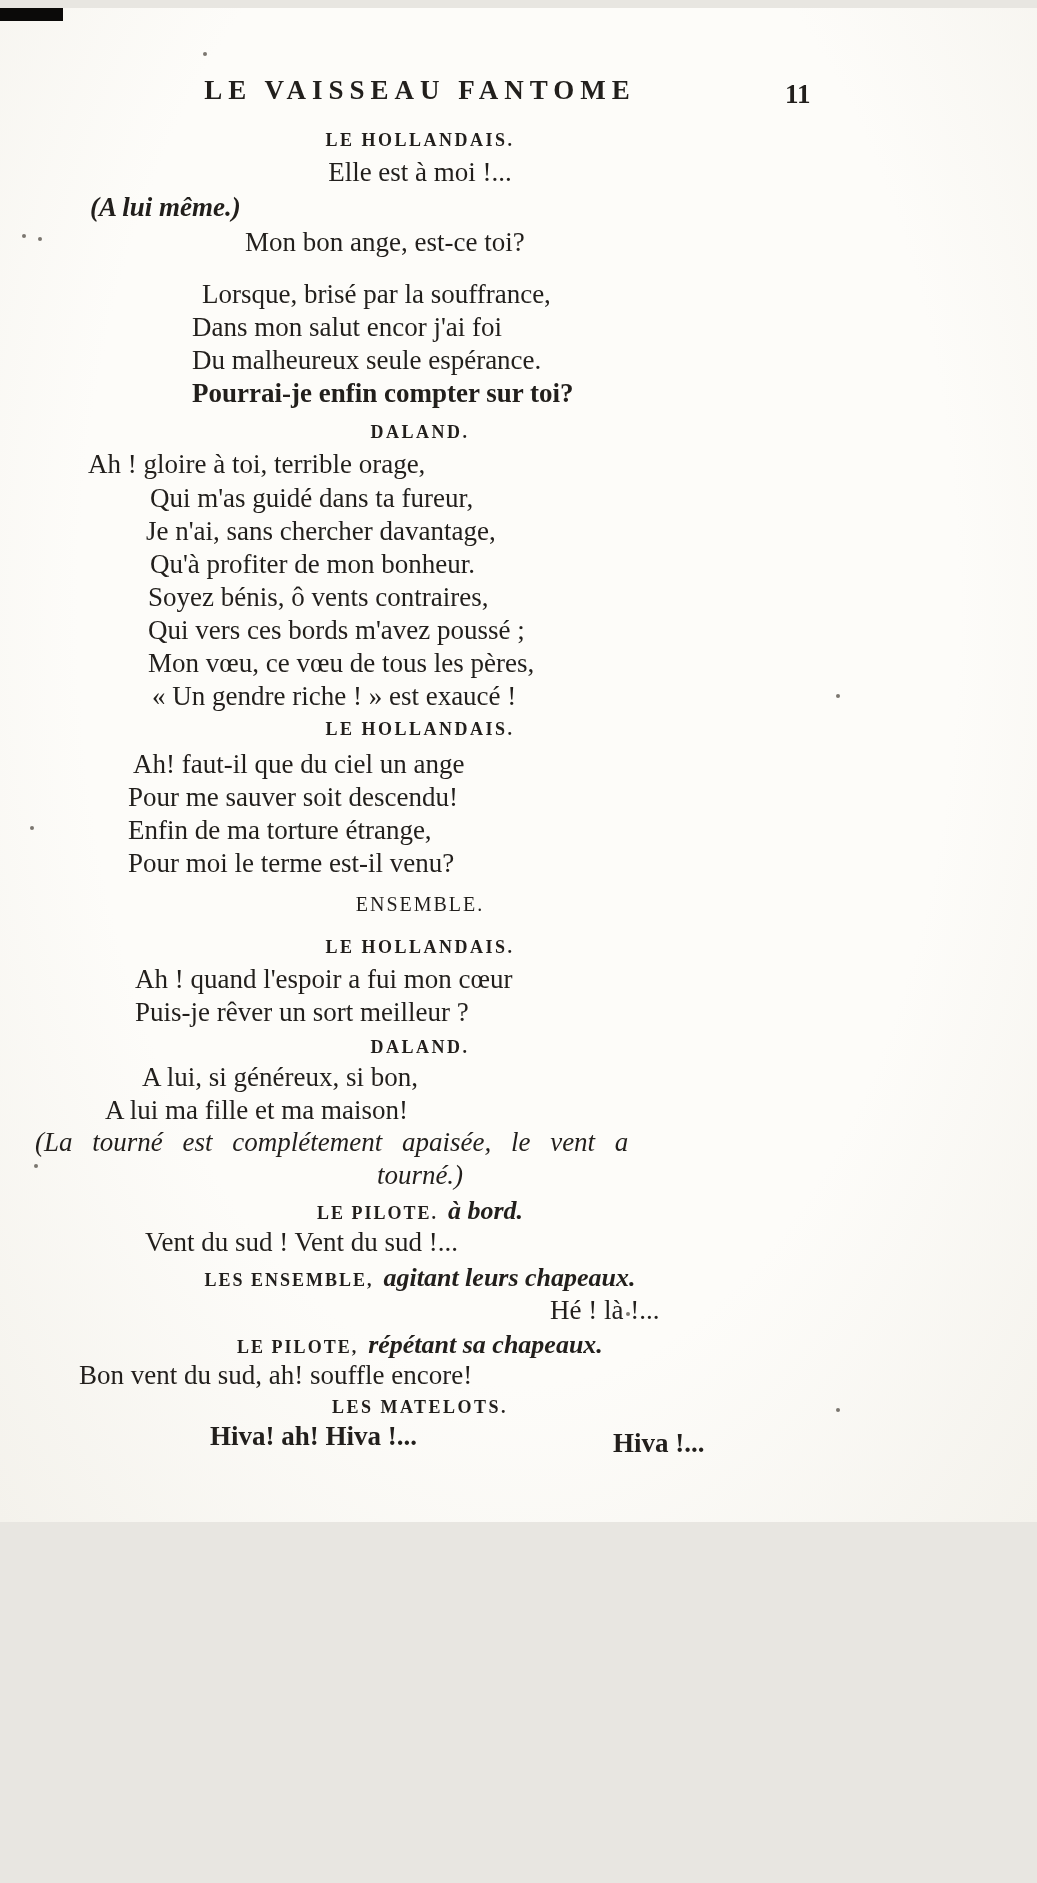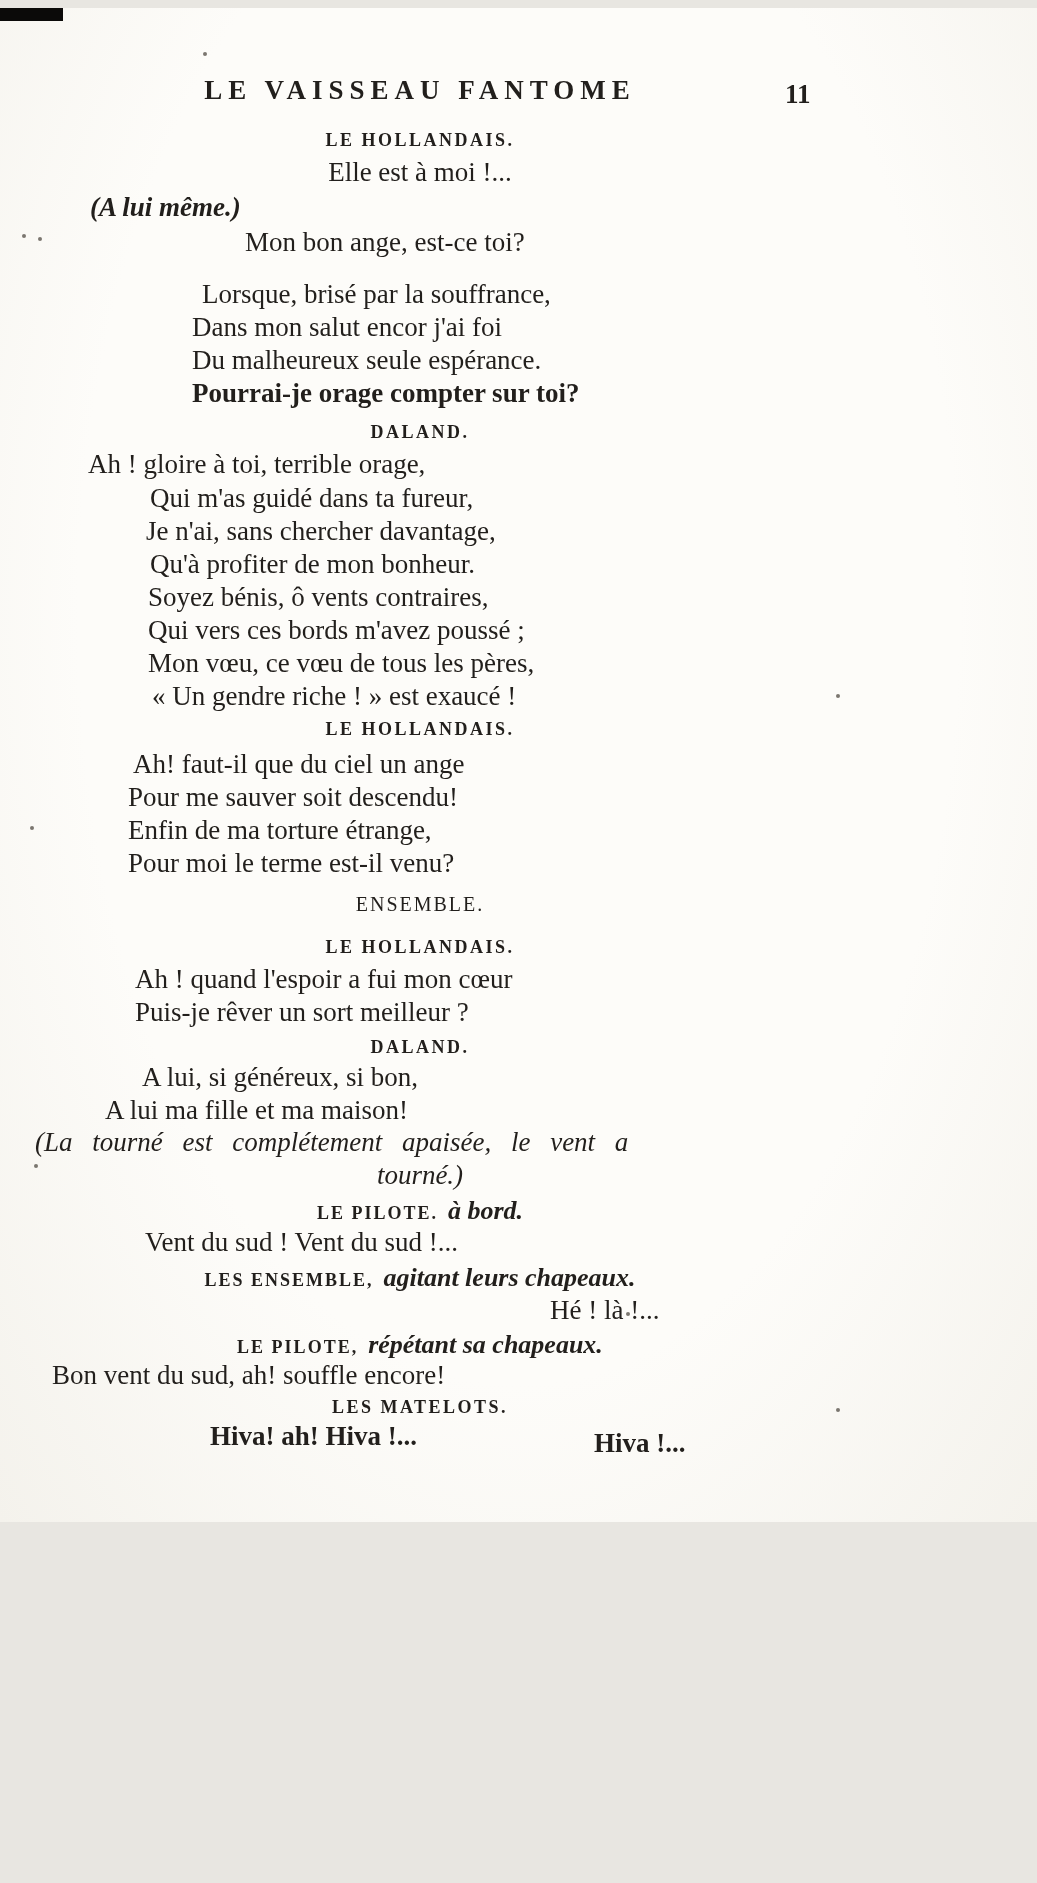--- a/index.html
+++ b/index.html
@@ -51,21 +51,21 @@
     <div class="ln pagenum" style="left:755px;top:70px;">11</div>
 
     <div class="ln c sp" style="top:122px;">LE HOLLANDAIS.</div>
     <div class="ln c" style="top:148px;">Elle est à moi !...</div>
     <div class="ln it b" style="left:60px;top:183px;">(A lui même.)</div>
     <div class="ln" style="left:215px;top:218px;">Mon bon ange, est-ce toi?</div>
 
     <div class="ln" style="left:172px;top:270px;">Lorsque, brisé par la souffrance,</div>
     <div class="ln" style="left:162px;top:303px;">Dans mon salut encor j'ai foi</div>
     <div class="ln" style="left:162px;top:336px;">Du malheureux seule espérance.</div>
-    <div class="ln sb" style="left:162px;top:369px;">Pourrai-je orage compter sur toi?</div>
+    <div class="ln sb" style="left:162px;top:369px;">Pourrai-je enfin compter sur toi?</div>
 
     <div class="ln c sp" style="top:414px;">DALAND.</div>
     <div class="ln" style="left:58px;top:440px;">Ah ! gloire à toi, terrible orage,</div>
     <div class="ln" style="left:120px;top:474px;">Qui m'as guidé dans ta fureur,</div>
     <div class="ln" style="left:116px;top:507px;">Je n'ai, sans chercher davantage,</div>
     <div class="ln" style="left:120px;top:540px;">Qu'à profiter de mon bonheur.</div>
     <div class="ln" style="left:118px;top:573px;">Soyez bénis, ô vents contraires,</div>
     <div class="ln" style="left:118px;top:606px;">Qui vers ces bords m'avez poussé ;</div>
     <div class="ln" style="left:118px;top:639px;">Mon vœu, ce vœu de tous les pères,</div>
     <div class="ln" style="left:122px;top:672px;">« Un gendre riche ! » est exaucé !</div>
@@ -94,20 +94,20 @@
     <div class="ln" style="left:115px;top:1218px;">Vent du sud ! Vent du sud !...</div>
 
     <div class="ln c" style="top:1253px;">
       <span class="spk-inline">LES ENSEMBLE,</span><span class="dir">agitant leurs chapeaux.</span>
     </div>
     <div class="ln" style="left:520px;top:1286px;">Hé ! là !...</div>
 
     <div class="ln c" style="top:1320px;">
       <span class="spk-inline">LE PILOTE,</span><span class="dir">répétant sa chapeaux.</span>
     </div>
-    <div class="ln" style="left:22px;top:1351px;">Bon vent du sud, ah! souffle encore!</div>
+    <div class="ln" style="left:49px;top:1351px;">Bon vent du sud, ah! souffle encore!</div>
 
     <div class="ln c sp" style="top:1389px;">LES MATELOTS.</div>
-    <div class="ln sb" style="left:564px;top:1419px;">Hiva !...</div>
+    <div class="ln sb" style="left:583px;top:1419px;">Hiva !...</div>
     <div class="ln b" style="left:180px;top:1412px;text-align:right;">Hiva! ah! Hiva !...</div>
 
   </div>
 </div>
 
 </body></html>

